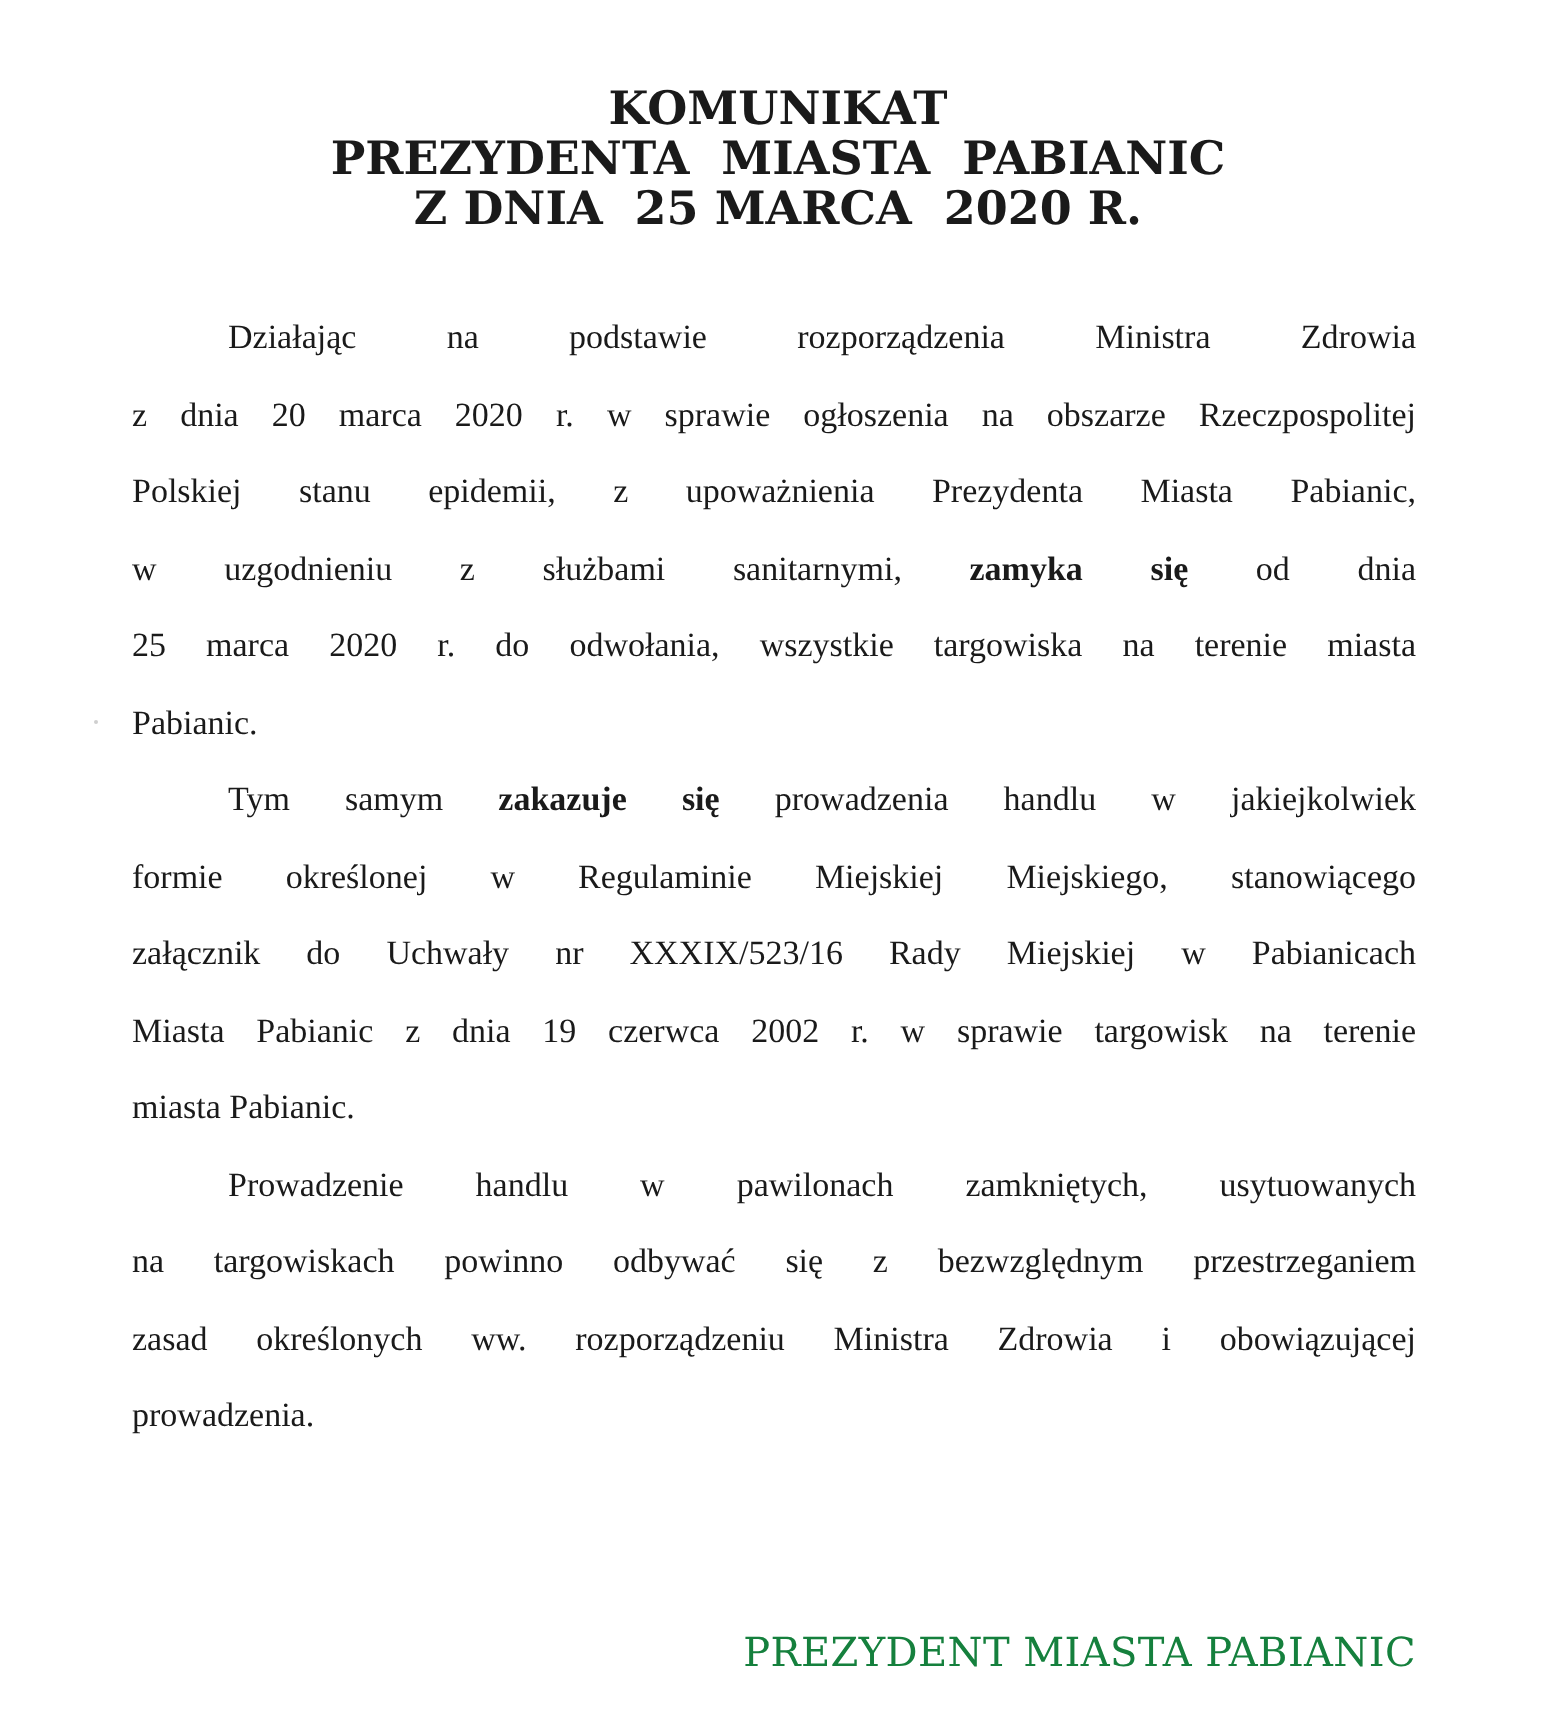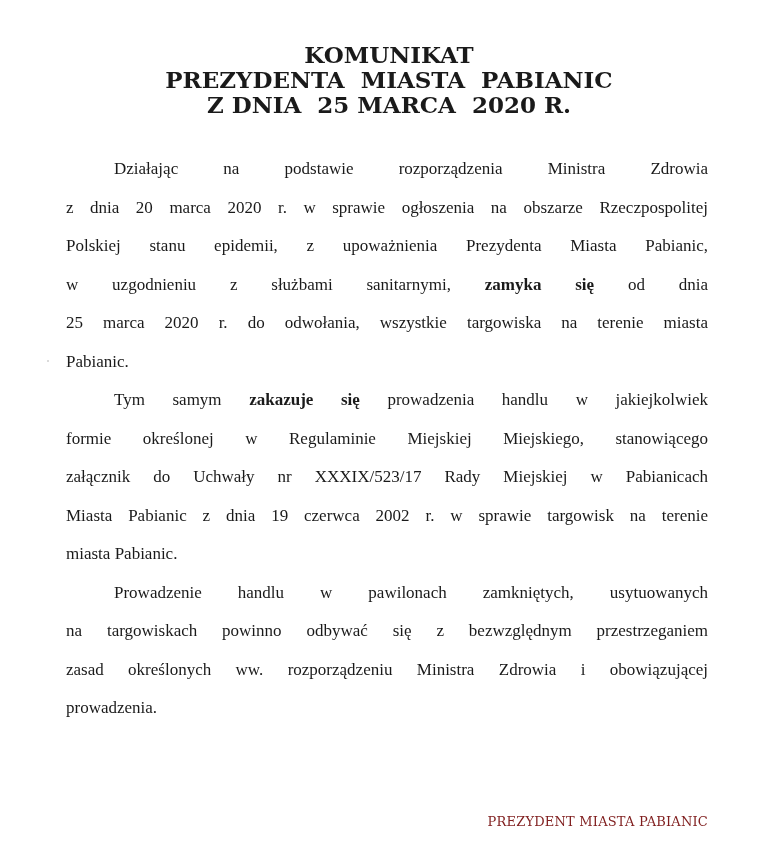--- a/index.html
+++ b/index.html
@@ -60,22 +60,22 @@
       text-align: left;
     }
     b {
       font-weight: bold;
     }
     .signature {
       position: absolute;
       right: 70px;
       top: 814px;
       font-family: "DejaVu Serif", "Liberation Serif", serif;
-      font-size: 13px;
-      color: #7f1d1d;
+      font-size: 20px;
+      color: #15803d;
       letter-spacing: 0.2px;
     }
     .dot-mark {
       position: absolute;
       left: 47px;
       top: 360px;
       width: 2px;
       height: 2px;
       background: #cfcfcf;
       border-radius: 1px;
@@ -97,21 +97,21 @@
       <span class="line justify first"><span>Działając na podstawie rozporządzenia Ministra Zdrowia</span></span>
       <span class="line justify"><span>z dnia 20 marca 2020 r. w sprawie ogłoszenia na obszarze Rzeczpospolitej</span></span>
       <span class="line justify"><span>Polskiej stanu epidemii, z upoważnienia Prezydenta Miasta Pabianic,</span></span>
       <span class="line justify"><span>w uzgodnieniu z służbami sanitarnymi, </span><b>zamyka się</b><span> od dnia</span></span>
       <span class="line justify"><span>25 marca 2020 r.  do odwołania, wszystkie targowiska na terenie miasta</span></span>
       <span class="line left"><span>Pabianic.</span></span>
     </div>
   <div class="para">
       <span class="line justify first"><span>Tym samym </span><b>zakazuje się</b><span> prowadzenia handlu w jakiejkolwiek</span></span>
       <span class="line justify"><span>formie określonej w Regulaminie Miejskiej Miejskiego, stanowiącego</span></span>
-      <span class="line justify"><span>załącznik do Uchwały nr XXXIX/523/17 Rady Miejskiej w Pabianicach</span></span>
+      <span class="line justify"><span>załącznik do Uchwały nr XXXIX/523/16 Rady Miejskiej w Pabianicach</span></span>
       <span class="line justify"><span>Miasta Pabianic z dnia 19 czerwca 2002 r. w sprawie targowisk na terenie</span></span>
       <span class="line left"><span>miasta Pabianic.</span></span>
     </div>
   <div class="para">
       <span class="line justify first"><span>Prowadzenie handlu w pawilonach zamkniętych, usytuowanych</span></span>
       <span class="line justify"><span>na targowiskach powinno odbywać się z bezwzględnym przestrzeganiem</span></span>
       <span class="line justify"><span>zasad określonych ww. rozporządzeniu Ministra Zdrowia i obowiązującej</span></span>
       <span class="line left"><span>prowadzenia.</span></span>
     </div>
 </div>

